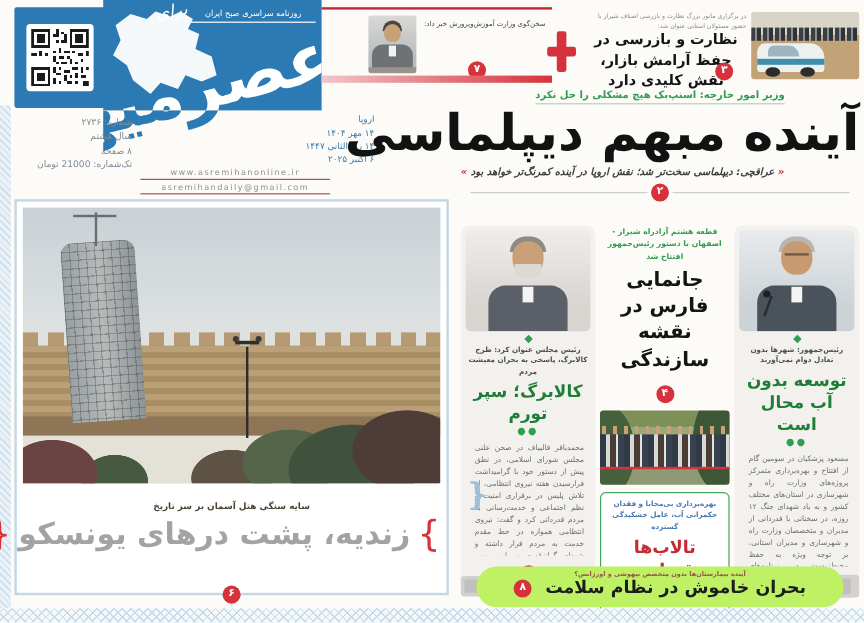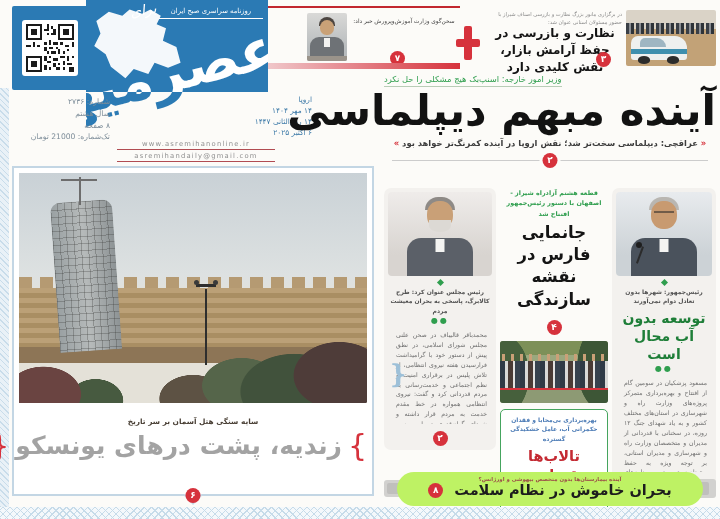--- a/index.html
+++ b/index.html
@@ -121,25 +121,25 @@
   .ps-sub{margin-top:3px;text-align:center;font-size:7.8px;font-weight:bold;color:#b03540;}
   .ps-sub::before{content:"\2022  ";color:#d6323c;}
   .ps-sub::after{content:"  \2022";color:#d6323c;}
   .ps-notch{position:absolute;bottom:-8px;left:50%;width:13px;height:13px;background:#fff;
     border-right:2px solid #c3d6e4;border-bottom:2px solid #c3d6e4;
     transform:translateX(-50%) rotate(45deg);}
   .ps-pg{position:absolute;bottom:-9px;left:50%;transform:translateX(-50%);}
 
   
   .lead{left:384px;top:74px;width:332px;}
-  .lead-kicker{text-align:left;font-size:8.4px;font-weight:normal;color:#2f9e4e;}
+  .lead-kicker{text-align:center;font-size:8.4px;font-weight:bold;color:#2f9e4e;}
   .lead-kicker span{border-bottom:1px solid #b9cdb7;padding-bottom:2px;}
   .lead-headline{margin-top:4px;text-align:center;font-size:42px;font-weight:900;color:#121212;
     letter-spacing:-2px;line-height:1.1;white-space:nowrap;}
-  .lead-sub{margin-top:4px;text-align:center;font-size:8.4px;color:#3c3c3c;font-weight:bold;}
+  .lead-sub{margin-top:4px;text-align:left;font-size:8.4px;color:#3c3c3c;font-weight:bold;font-style:italic;}
   .lead-sub::before{content:"« ";color:#d6323c;font-weight:900;}
   .lead-sub::after{content:" »";color:#d6323c;font-weight:900;}
   .lead-divider{position:relative;border-top:1px solid #cccccc;margin:12px 8px 0 8px;}
   .lead-divider .pg{position:absolute;left:50%;top:-8px;transform:translateX(-50%);box-shadow:0 0 0 3px #fcfbf8;}
 
   
   .col-card{background:#f3f1ee;border-radius:7px;padding:4px;}
   .portrait{position:relative;height:84px;border-radius:4px;overflow:hidden;}
   .po-ghalibaf{background:linear-gradient(180deg,#efecea,#d8d4d0 75%);}
   .po-pezeshkian{background:linear-gradient(180deg,#e8ebee,#ccd2d6 75%);}
@@ -290,20 +290,21 @@
     <div class="col-card">
       <div class="portrait po-ghalibaf">
         <span class="po-hair" style="background:#8e8a86"></span>
         <span class="po-head" style="background:#c9a077"></span>
         <span class="po-beard"></span>
         <span class="po-suit" style="background:#5b6068"></span>
         <span class="po-shirt"></span>
       </div>
       <div class="col-diamond"></div>
       <div class="col-kicker fa">رئیس مجلس عنوان کرد: طرح کالابرگ، پاسخی به بحران معیشت مردم</div>
+      <div class="col-headline fa">کالابرگ؛ سپر تورم</div>
       <div class="col-dots">●●</div>
       <div class="col-body fa">
         <span class="body-brace">❴</span>
         <span>محمدباقر قالیباف در صحن علنی مجلس شورای اسلامی، در نطق پیش از دستور خود با گرامیداشت فرارسیدن هفته نیروی انتظامی، از تلاش پلیس در برقراری امنیت و نظم اجتماعی و خدمت‌رسانی به مردم قدردانی کرد و گفت: نیروی انتظامی همواره در خط مقدم خدمت به مردم قرار داشته و شهدای گران‌قدری در این مسیر تقدیم کشور و انقلاب کرده است ...</span>
       </div>
       <div class="col-pg">
         <span class="pg">۲</span>
       </div>
     </div>
   </div>

